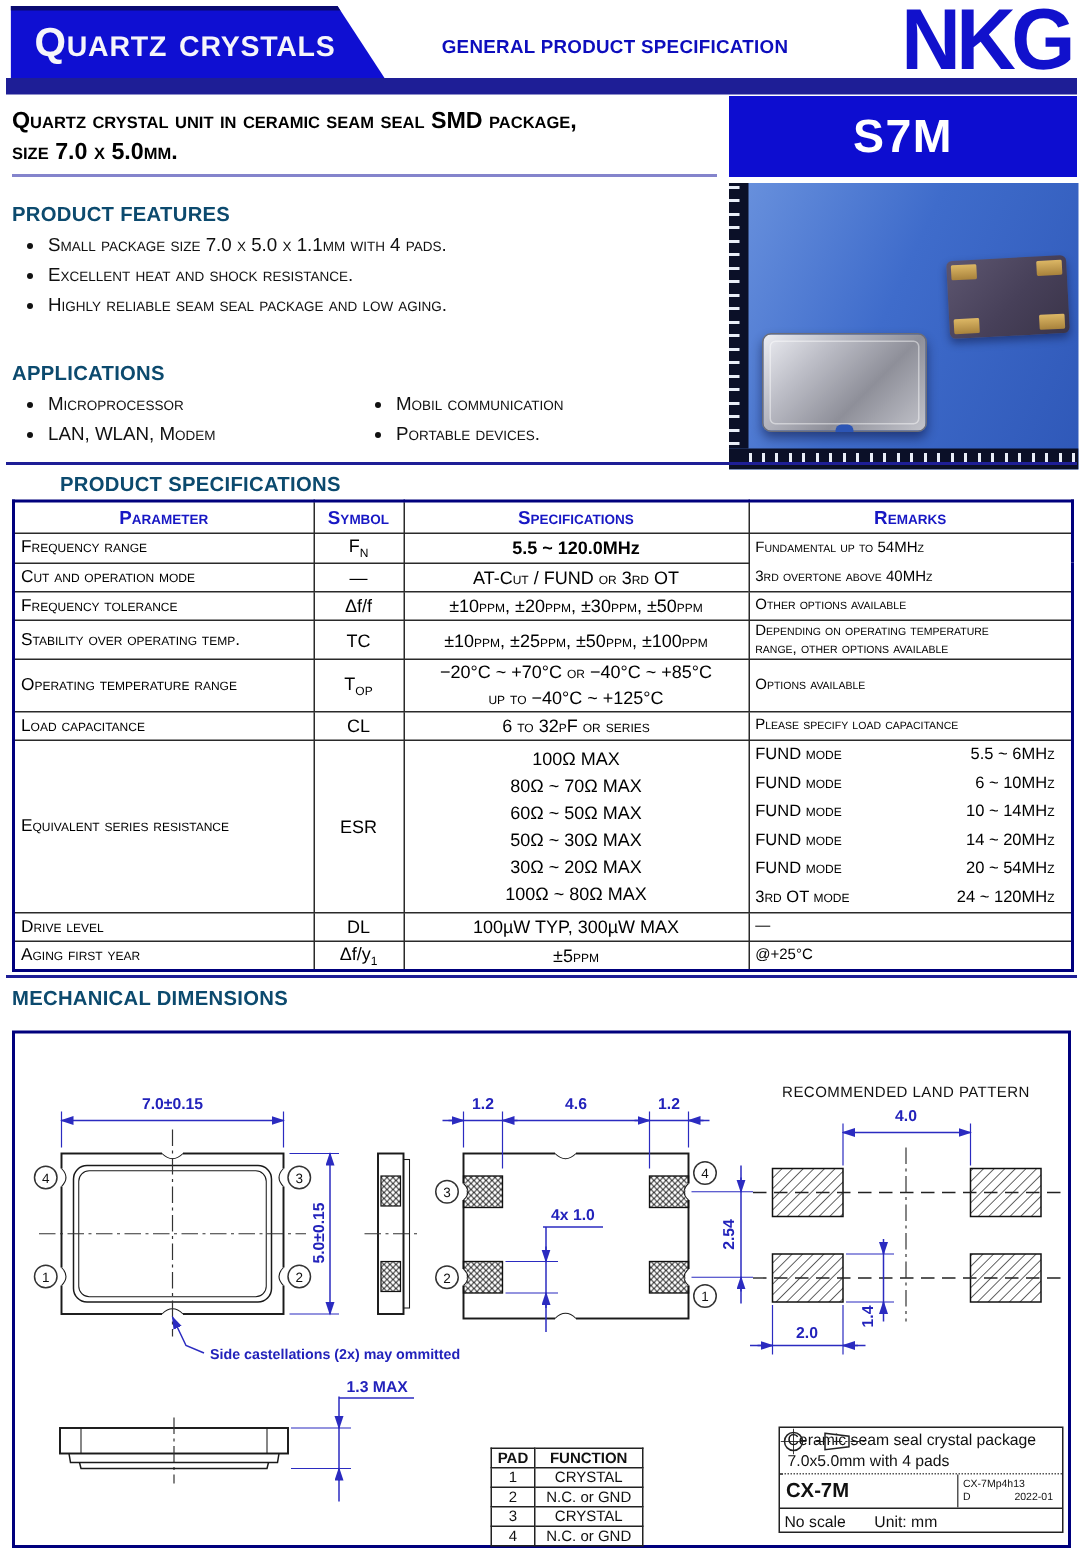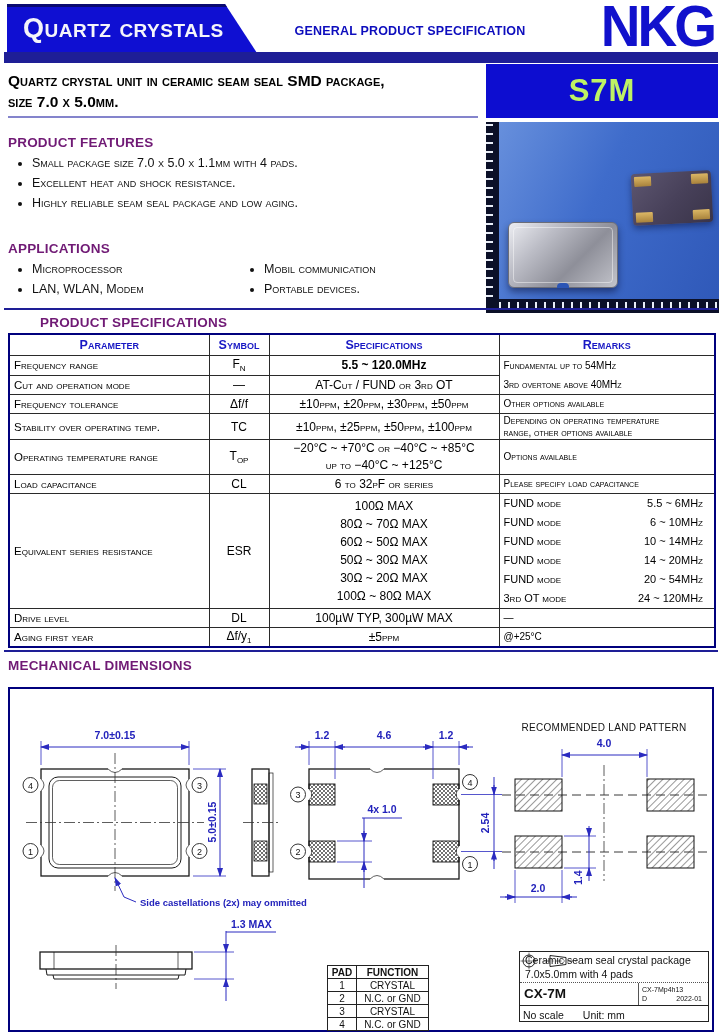--- a/index.html
+++ b/index.html
@@ -17,21 +17,21 @@
   .logo{position:absolute;right:8px;top:-6px;color:#1111cc;font-weight:bold;font-size:55px;
           letter-spacing:-3px;transform:scaleY(1.05);}
   .navy-bar{position:absolute;left:4px;right:4px;height:11px;background:#1e1e96;}
   #bar1{top:52px;}
   .divider{position:absolute;left:4px;right:4px;height:2px;background:#1e1e96;}
 
   
   .title-text{position:absolute;left:8px;top:70px;width:472px;font-weight:bold;font-size:15.5px;
           line-height:21px;color:#000;}
   .model-box{position:absolute;left:486px;top:64px;width:232px;height:54px;background:#0d0dd0;
-          color:#bef264;font-weight:bold;font-size:31px;text-align:center;line-height:54px;
+          color:#ffffff;font-weight:bold;font-size:31px;text-align:center;line-height:54px;
           letter-spacing:1px;}
   .title-underline{position:absolute;left:8px;top:116px;width:470px;height:2px;background:#8484cc;}
 
   
   .photo{position:absolute;left:486px;top:122px;width:233px;height:191px;overflow:hidden;
          background:linear-gradient(115deg,#6b93de 0%,#3f6ccb 45%,#2f58b8 100%);}
   .ruler-left{position:absolute;left:0;top:0;bottom:14px;width:13px;background:#0b1028;}
   .ruler-left::after{content:"";position:absolute;left:0;top:2px;bottom:0;width:7px;
          background:repeating-linear-gradient(to bottom,#e9eef8 0 2px,transparent 2px 9px);}
   .ruler-bottom{position:absolute;left:0;right:0;bottom:0;height:14px;background:#0b1028;}
@@ -47,21 +47,21 @@
   .pkg-dark{position:absolute;left:146px;top:50px;width:80px;height:52px;border-radius:4px;
          transform:rotate(-3deg);
          background:linear-gradient(135deg,#5d5670 0%,#474059 55%,#3a3449 100%);
          box-shadow:0 3px 6px rgba(0,0,30,.4);}
   .pkg-dark .pad{position:absolute;width:17px;height:10px;
          background:linear-gradient(#dcb765,#a8823c);border-radius:1px;}
   .pad-tl{left:3px;top:3px;} .pad-tr{right:3px;top:3px;}
   .pad-bl{left:3px;bottom:3px;} .pad-br{right:3px;bottom:3px;}
 
   
-  .sec-h{position:absolute;left:8px;color:#701a75;font-weight:bold;font-size:13.5px;letter-spacing:.2px;}
+  .sec-h{position:absolute;left:8px;color:#0c4a6e;font-weight:bold;font-size:13.5px;letter-spacing:.2px;}
   #features-h{top:135px;} #applications-h{top:241px;} #specs-h{top:315px;margin-left:32px;} #mech-h{top:658px;}
   ul.blist{position:absolute;margin:0;padding-left:24px;list-style:disc;}
   ul.blist li{font-size:12.5px;line-height:20px;color:#111;}
   #features-list{left:8px;top:153px;width:460px;}
   #app-list1{left:8px;top:259px;width:210px;}
   #app-list2{left:240px;top:259px;width:230px;}
   #div1{top:308px;} #div2{top:650px;}
 
   
   .spec-table{position:absolute;left:8px;top:333px;width:706px;border-collapse:collapse;

